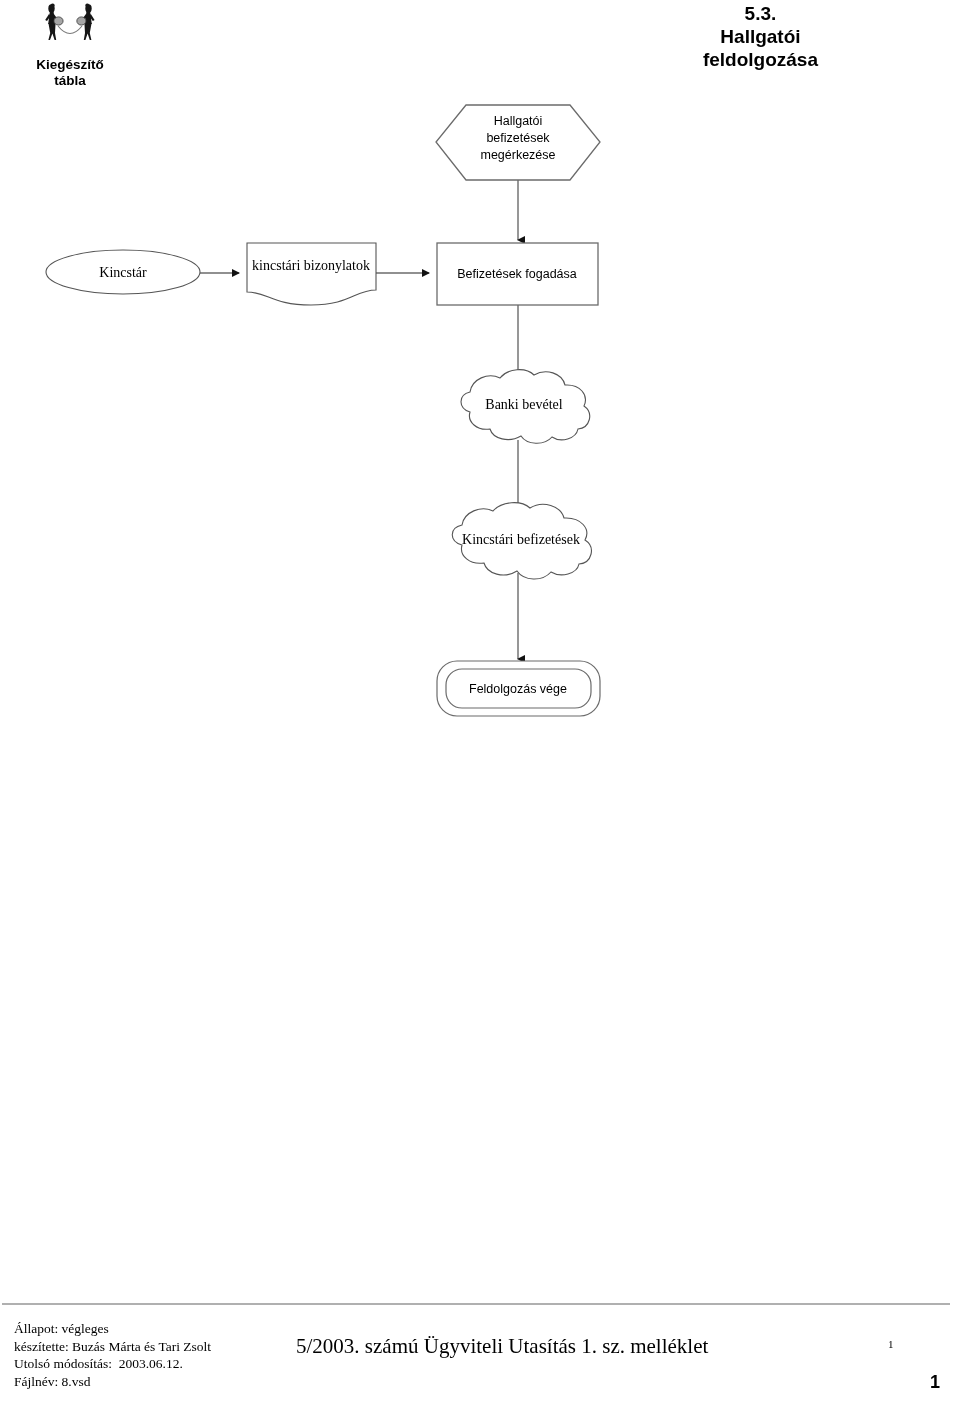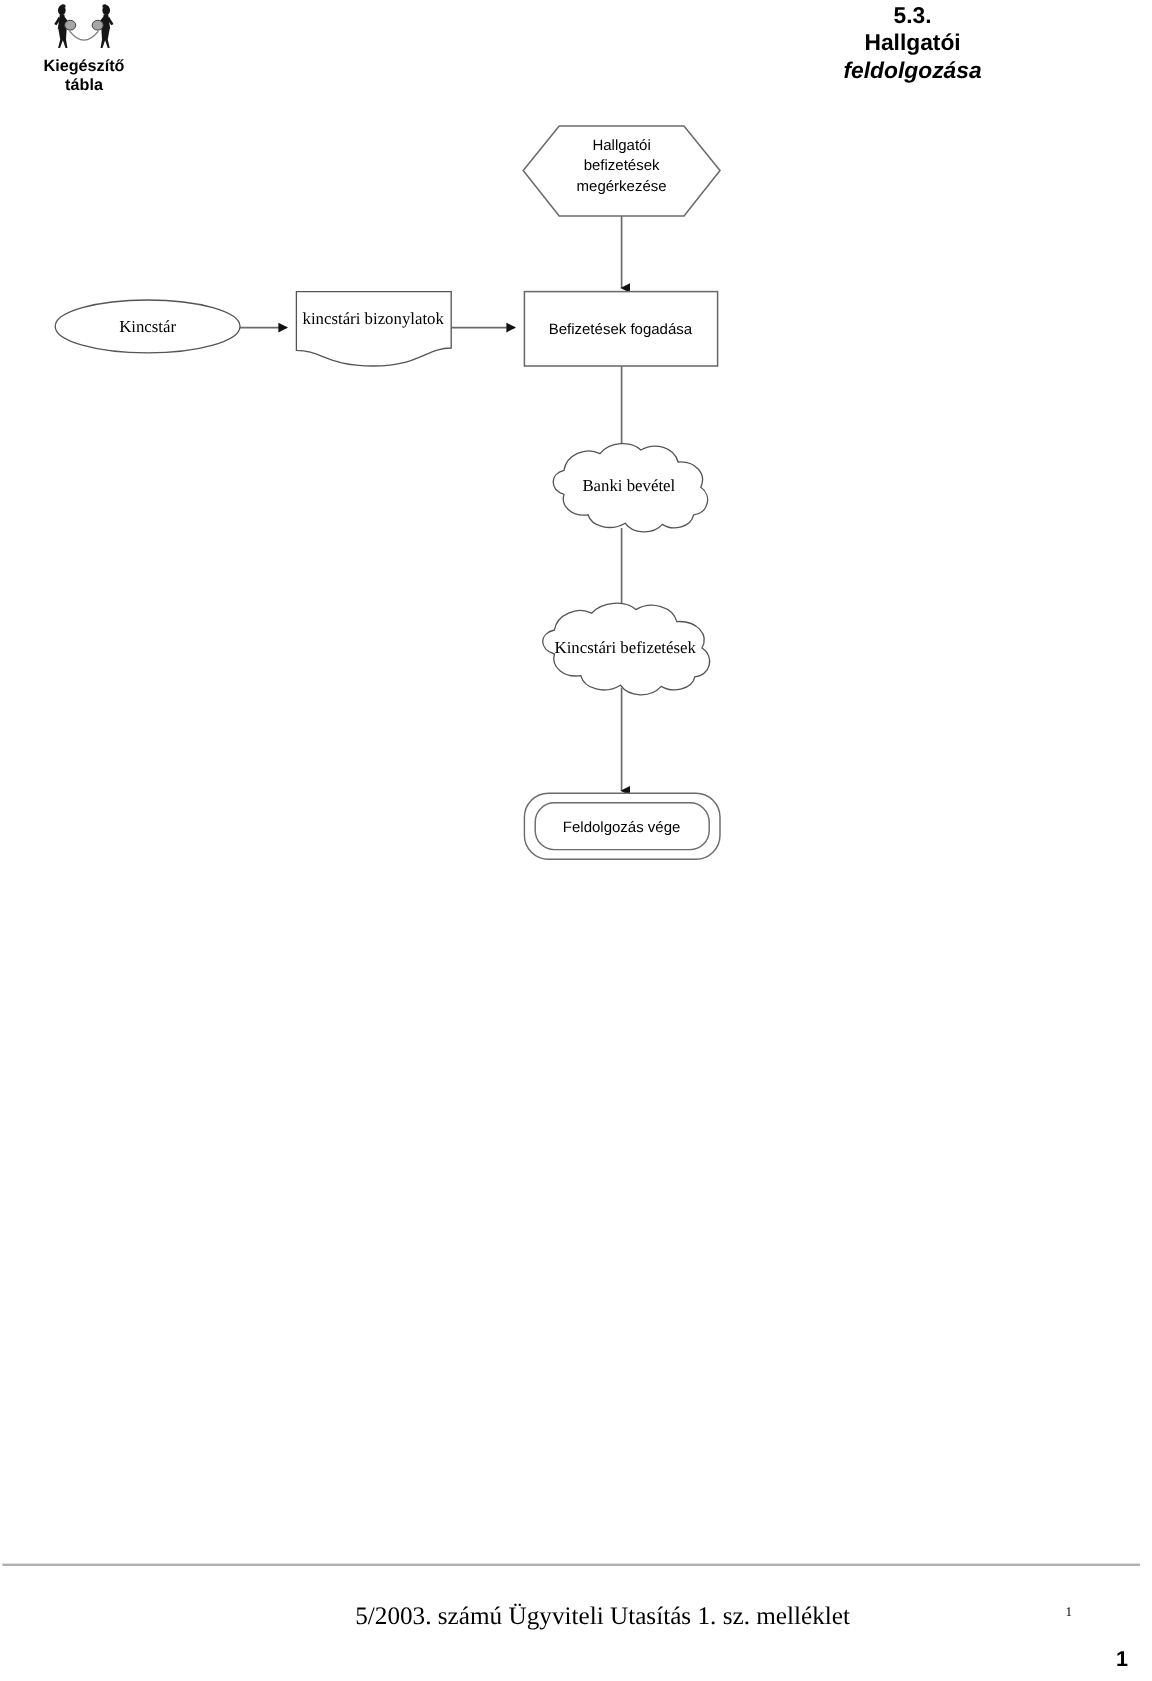--- a/index.html
+++ b/index.html
@@ -29,38 +29,38 @@
     height: 44px;
     margin: 0 auto;
     display: block;
   }
   #header-icon-block .icon-caption {
     font-family: "Liberation Sans", sans-serif;
     font-size: 13.5px;
     font-weight: bold;
     line-height: 16px;
     color: #000;
-    margin-top: 1px;
+    margin-top: 11px;
     white-space: pre-line;
   }
 
   #doc-title {
     position: absolute;
     right: 142px;
     top: 2px;
     text-align: center;
     font-family: "Liberation Sans", sans-serif;
     font-weight: bold;
     font-size: 19px;
     line-height: 23px;
     color: #000;
   }
   #doc-title .title-num { display: block; }
   #doc-title .title-l1 { display: block; }
-  #doc-title .title-l2 { display: block; font-style: italic; }
+  #doc-title .title-l2 { display: block; }
 
   
   #flowchart {
     position: absolute;
     left: 0;
     top: 0;
     width: 936px;
     height: 1290px;
   }
   #flowchart svg { display: block; }
@@ -246,16 +246,22 @@
       <rect x="437" y="661" width="163" height="55" rx="20" ry="20" fill="#ffffff" stroke="#6b6b6b" stroke-width="1.2"></rect>
       <rect x="446" y="669" width="145" height="39" rx="16" ry="16" fill="#ffffff" stroke="#6b6b6b" stroke-width="1.2"></rect>
       <text class="node-label label-sans" x="518" y="693" text-anchor="middle">Feldolgozás vége</text>
     </g>
   </svg>
 </div>
 
 <div id="footer-rule"></div>
 
 <div id="footer">
+  <div id="footer-meta">
+    <div>Állapot: végleges</div>
+    <div>készítette: Buzás Márta és Tari Zsolt</div>
+    <div>Utolsó módosítás:  2003.06.12.</div>
+    <div>Fájlnév: 8.vsd</div>
+  </div>
   <div id="footer-center">5/2003. számú Ügyviteli Utasítás 1. sz. melléklet</div>
   <div id="footer-note">1</div>
   <div id="footer-pagenum">1</div>
 </div>
 
 </body></html>

